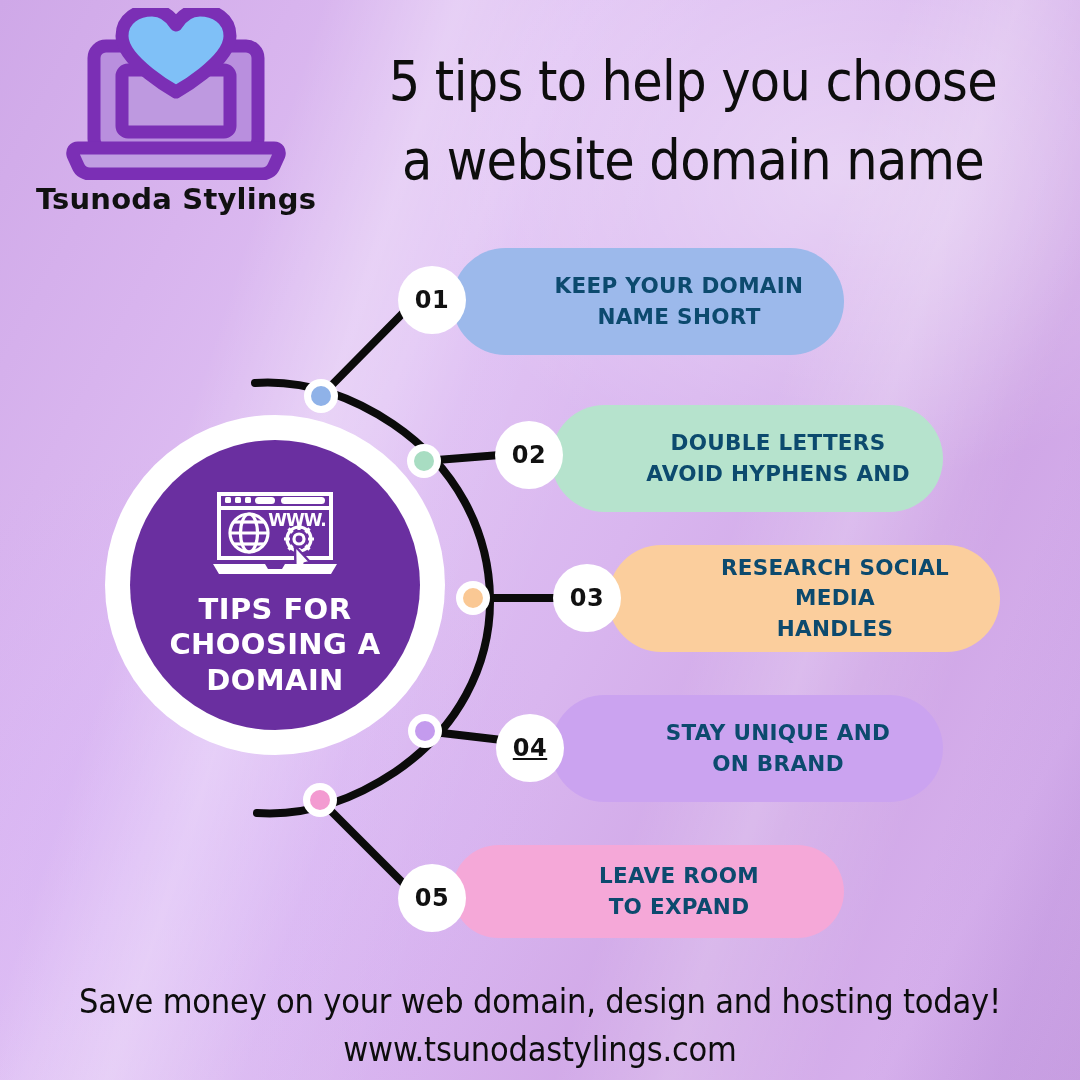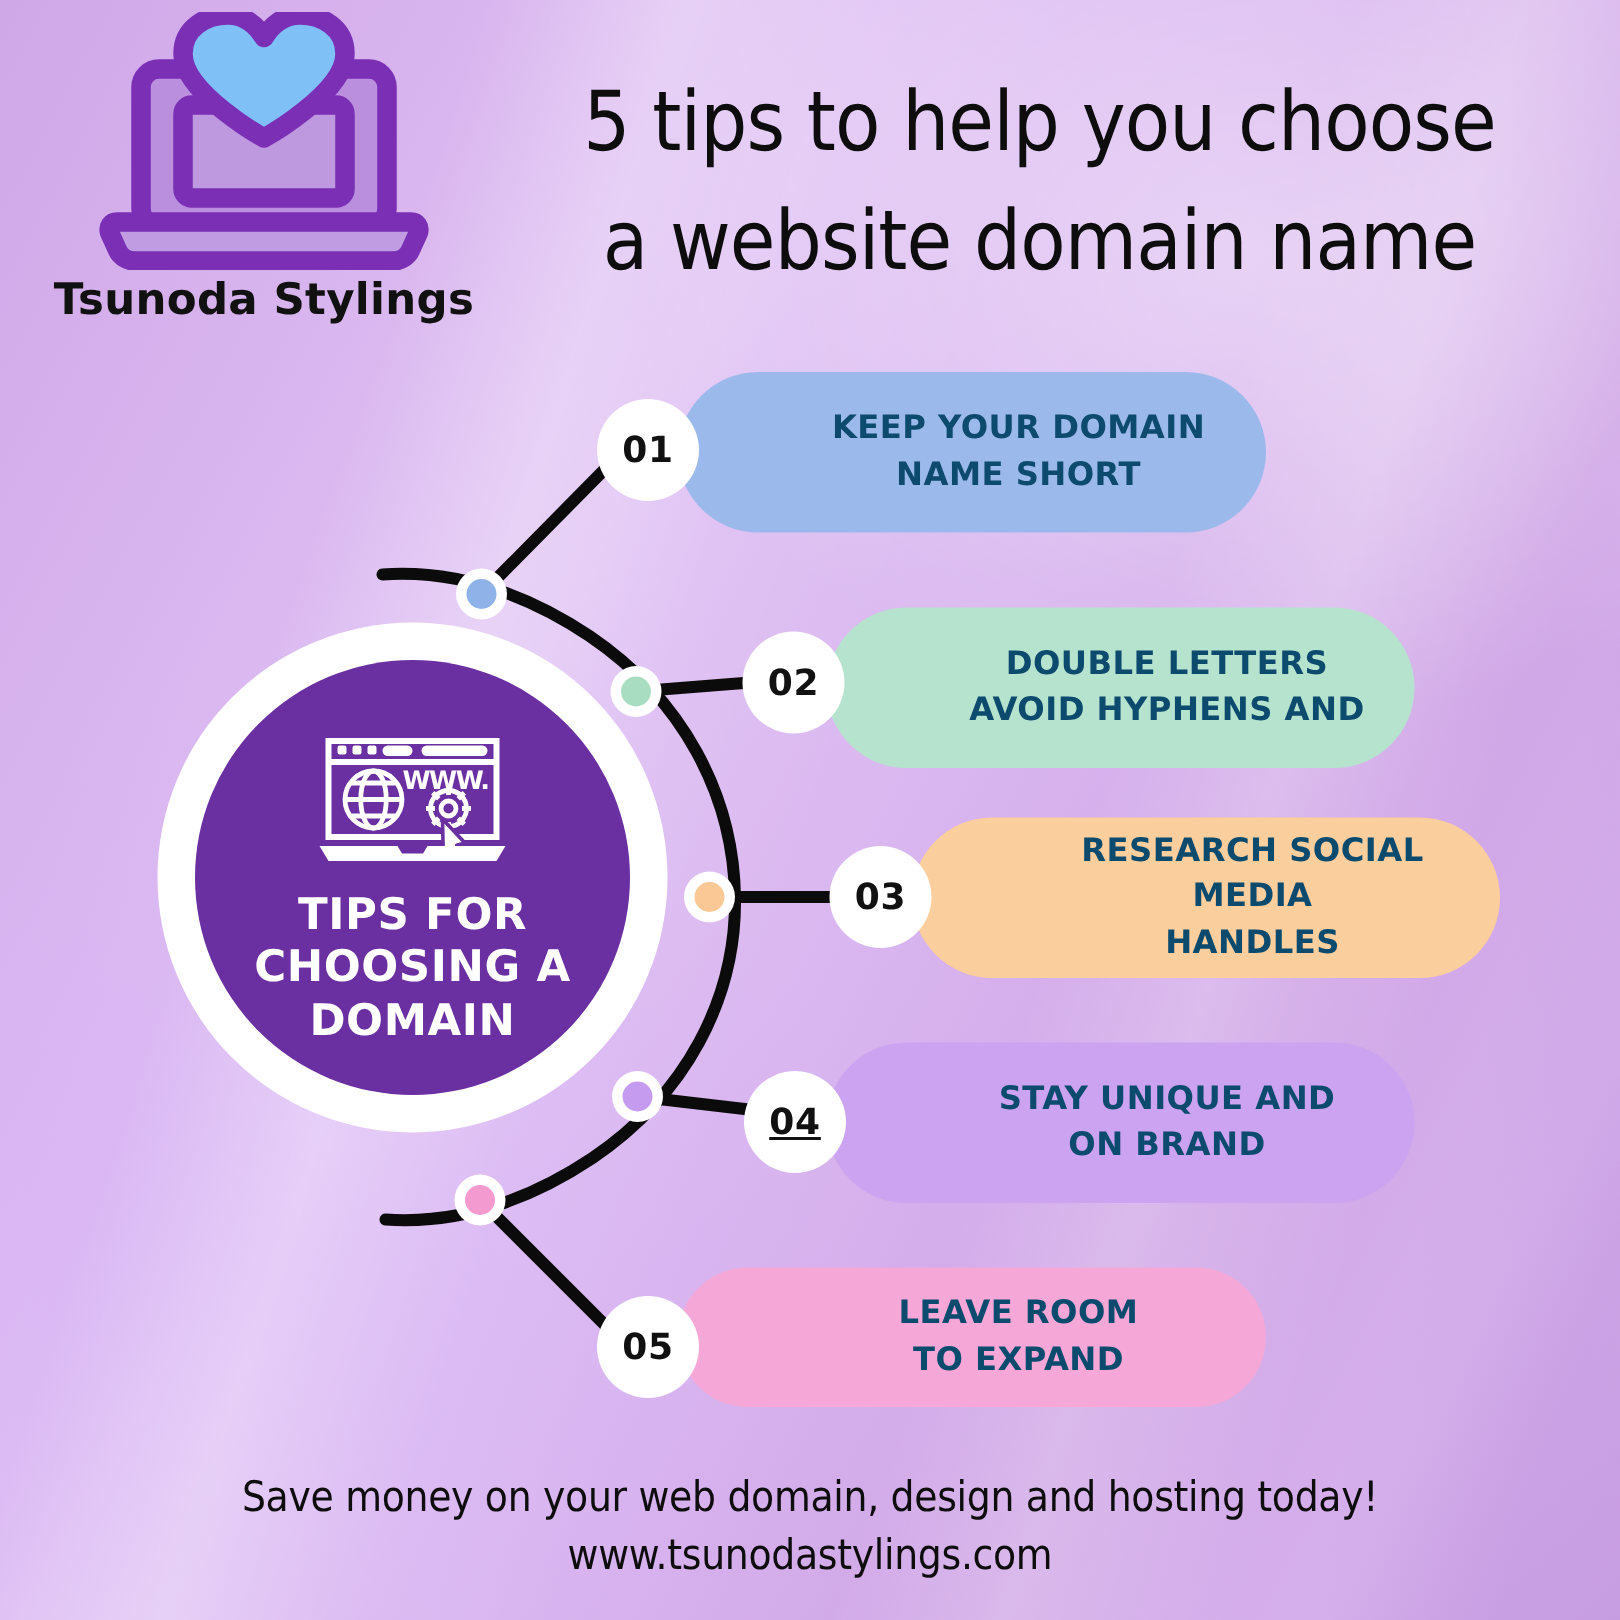--- a/index.html
+++ b/index.html
@@ -148,21 +148,21 @@
 
   
   #footer {
     position: absolute;
     left: 20px; top: 978px;
     width: 1040px;
     text-align: center;
     color: #0d0d0d;
     font-family: "DejaVu Sans Condensed", "DejaVu Sans", sans-serif;
     font-weight: 400;
-    font-size: 28px;
+    font-size: 34px;
     line-height: 1.4;
     letter-spacing: -0.2px;
   }
   #footer .ln { display: block; }
 </style>
 </head>
 <body>
 
 <div id="canvas">
 

